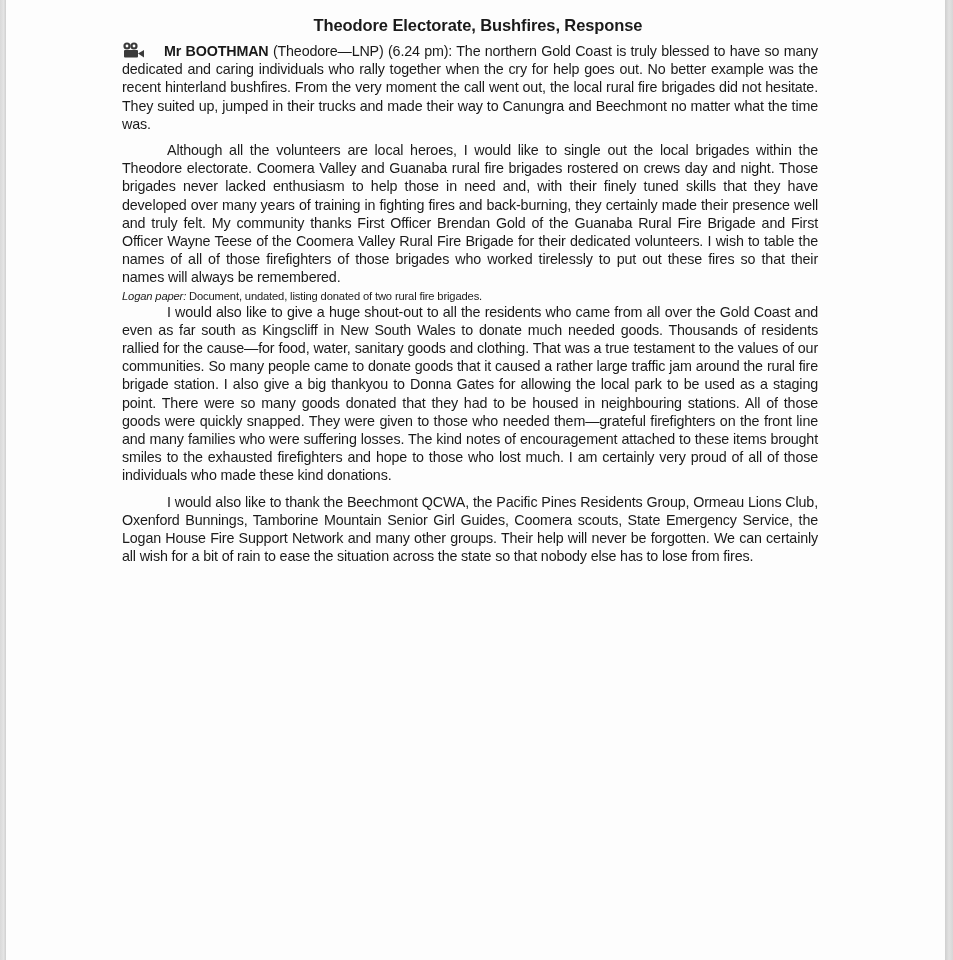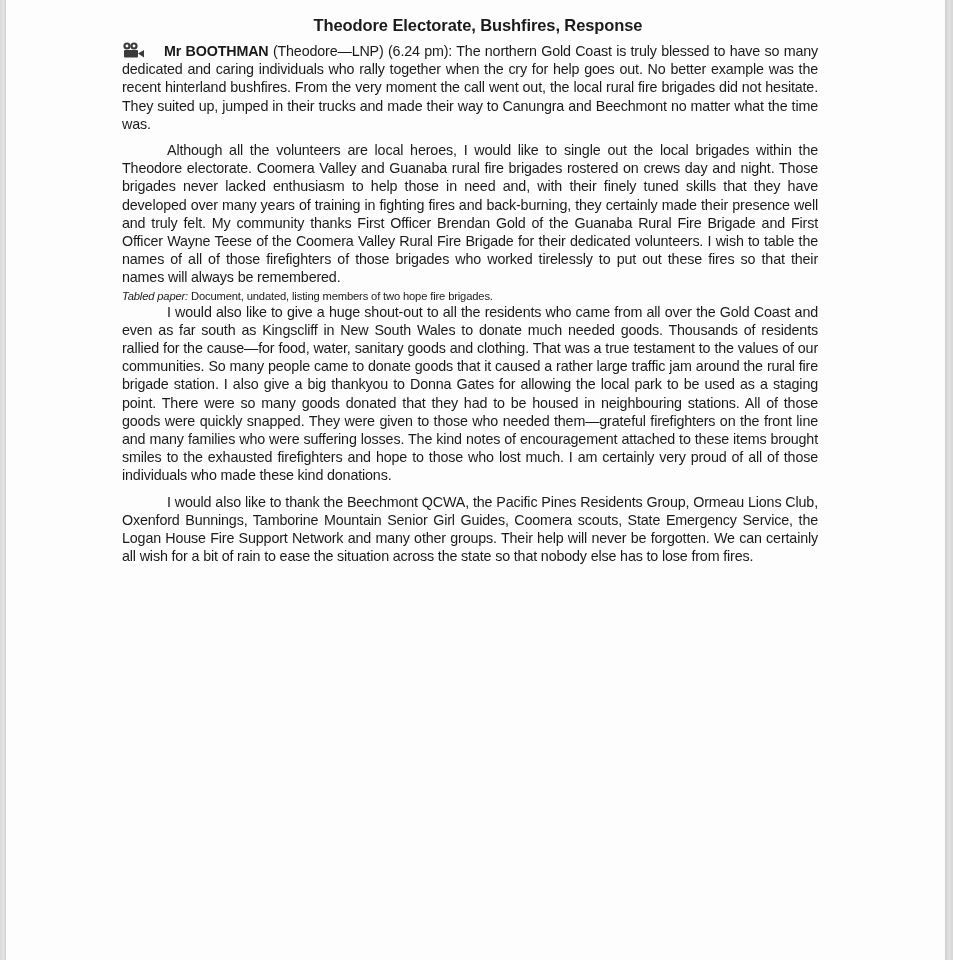--- a/index.html
+++ b/index.html
@@ -88,20 +88,20 @@
           <circle cx="12" cy="4" r="1.4" fill="#ffffff"></circle>
           <rect x="2" y="8" width="14" height="7.5" rx="1" fill="#3a3a3a"></rect>
           <polygon points="16,11.5 22,8 22,15.5" fill="#3a3a3a"></polygon>
         </svg>
       </span><span class="speaker-name">Mr BOOTHMAN</span><span> (Theodore—LNP) (6.24 pm): </span><span>The northern Gold Coast is truly blessed to have so many dedicated and caring individuals who rally together when the cry for help goes out. No better example was the recent hinterland bushfires. From the very moment the call went out, the local rural fire brigades did not hesitate. They suited up, jumped in their trucks and made their way to Canungra and Beechmont no matter what the time was.</span>
     </p>
 
     <p class="para indent">Although all the volunteers are local heroes, I would like to single out the local brigades within the Theodore electorate. Coomera Valley and Guanaba rural fire brigades rostered on crews day and night. Those brigades never lacked enthusiasm to help those in need and, with their finely tuned skills that they have developed over many years of training in fighting fires and back-burning, they certainly made their presence well and truly felt. My community thanks First Officer Brendan Gold of the Guanaba Rural Fire Brigade and First Officer Wayne Teese of the Coomera Valley Rural Fire Brigade for their dedicated volunteers. I wish to table the names of all of those firefighters of those brigades who worked tirelessly to put out these fires so that their names will always be remembered.</p>
 
     <div class="tabled">
-      <em>Tabled paper:</em><span> Document, undated, listing members of two hope fire brigades.</span>
+      <em>Logan paper:</em><span> Document, undated, listing donated of two rural fire brigades.</span>
     </div>
 
     <p class="para indent after-tabled">I would also like to give a huge shout-out to all the residents who came from all over the Gold Coast and even as far south as Kingscliff in New South Wales to donate much needed goods. Thousands of residents rallied for the cause—for food, water, sanitary goods and clothing. That was a true testament to the values of our communities. So many people came to donate goods that it caused a rather large traffic jam around the rural fire brigade station. I also give a big thankyou to Donna Gates for allowing the local park to be used as a staging point. There were so many goods donated that they had to be housed in neighbouring stations. All of those goods were quickly snapped. They were given to those who needed them—grateful firefighters on the front line and many families who were suffering losses. The kind notes of encouragement attached to these items brought smiles to the exhausted firefighters and hope to those who lost much. I am certainly very proud of all of those individuals who made these kind donations.</p>
 
     <p class="para indent">I would also like to thank the Beechmont QCWA, the Pacific Pines Residents Group, Ormeau Lions Club, Oxenford Bunnings, Tamborine Mountain Senior Girl Guides, Coomera scouts, State Emergency Service, the Logan House Fire Support Network and many other groups. Their help will never be forgotten. We can certainly all wish for a bit of rain to ease the situation across the state so that nobody else has to lose from fires.</p>
   </div>
 </div>
 
 </body></html>

